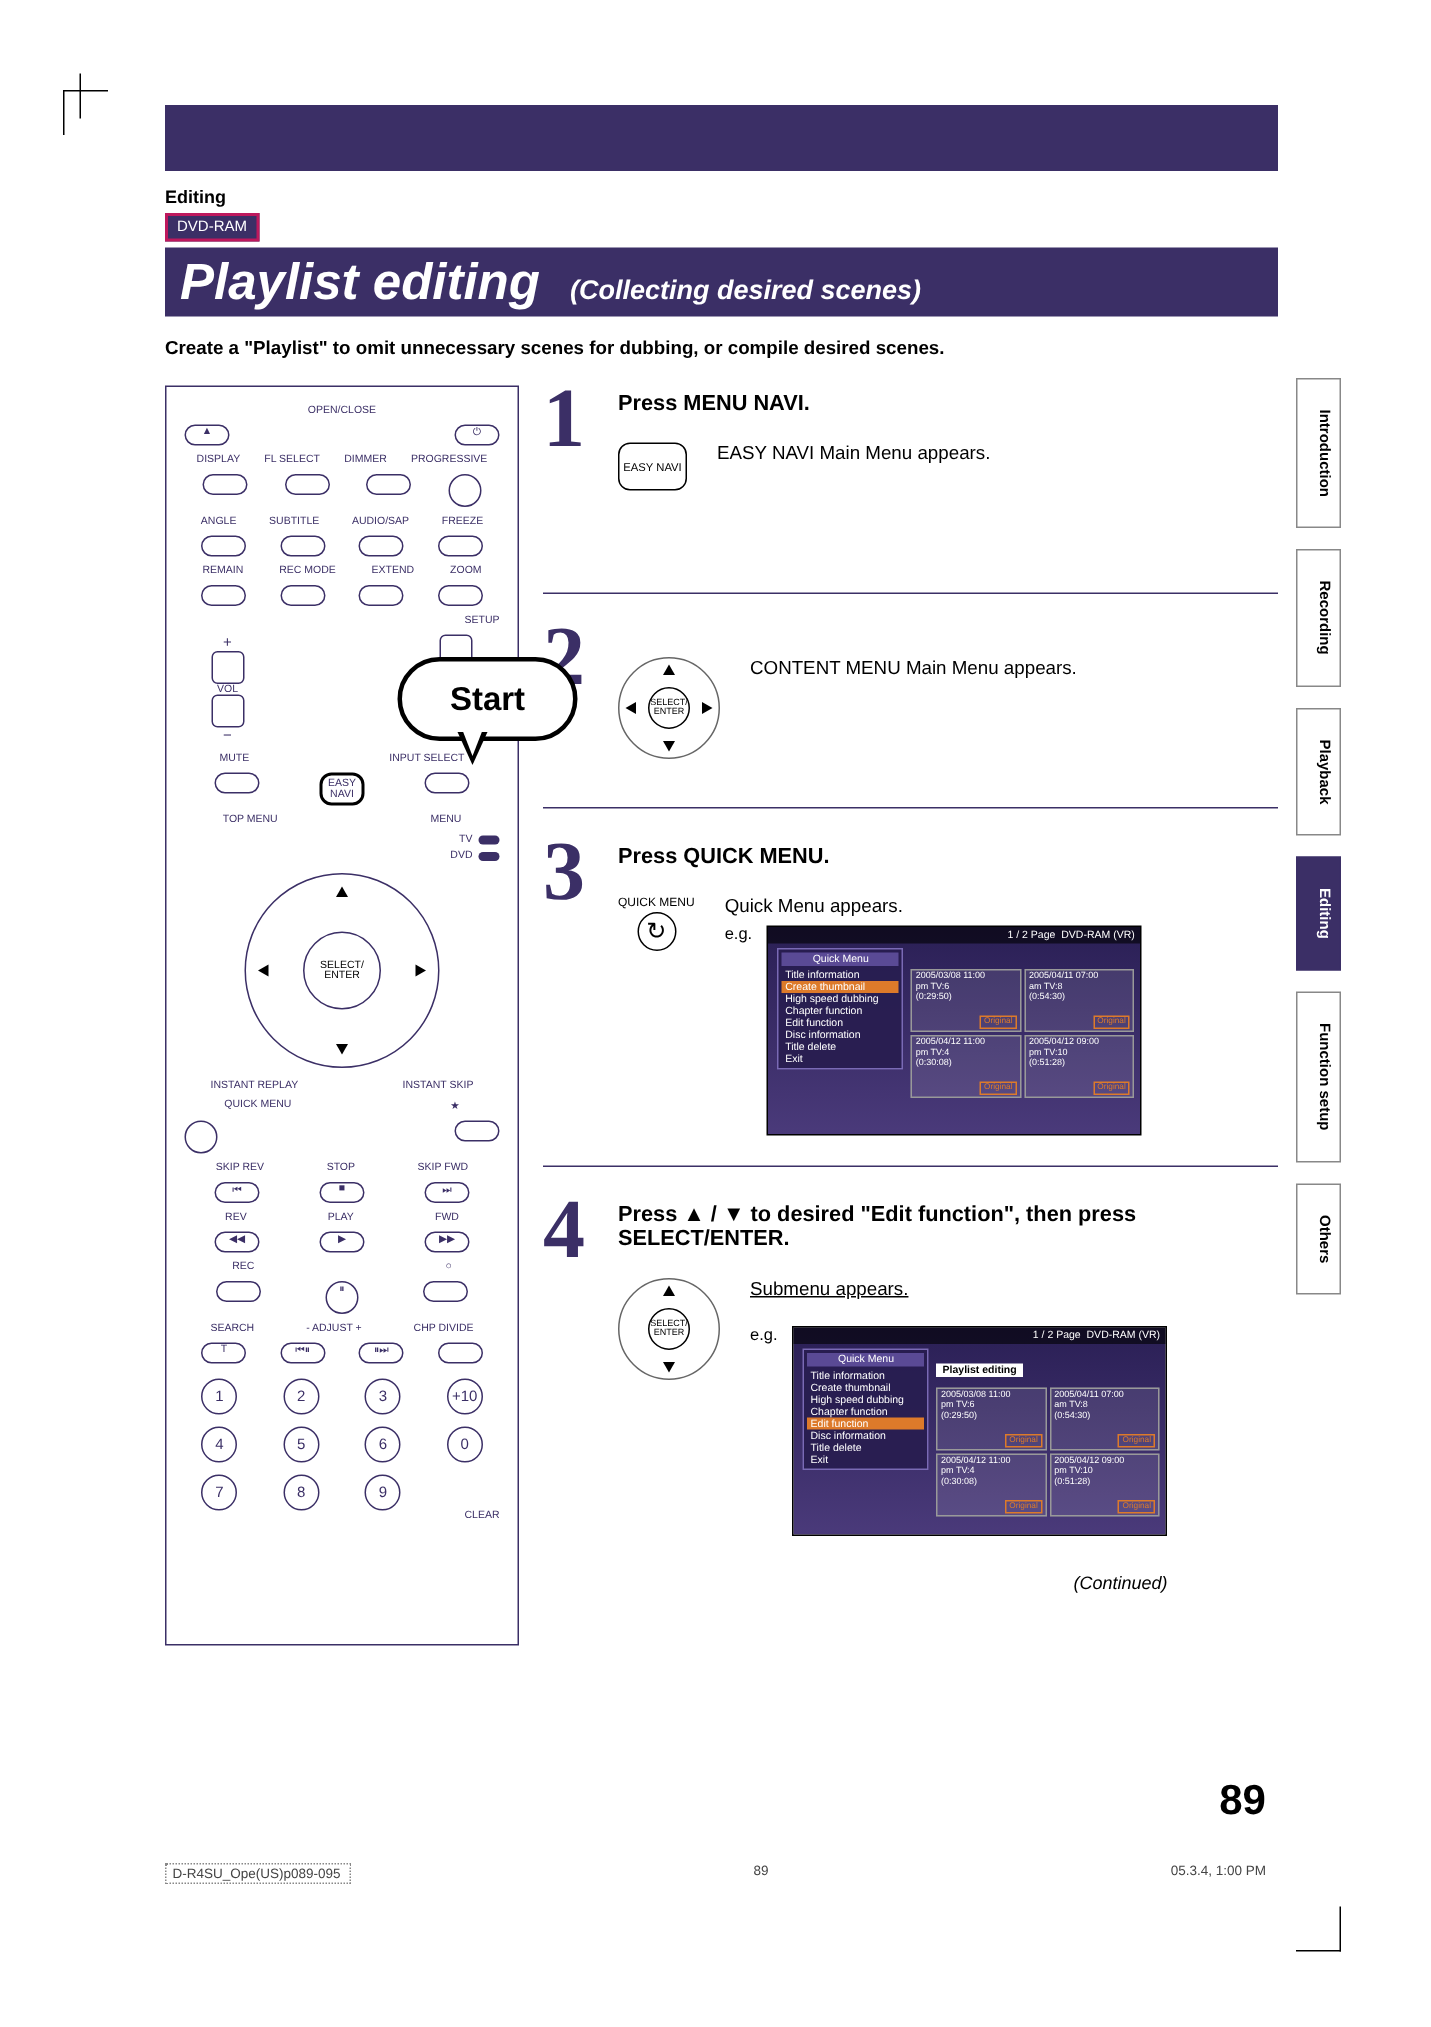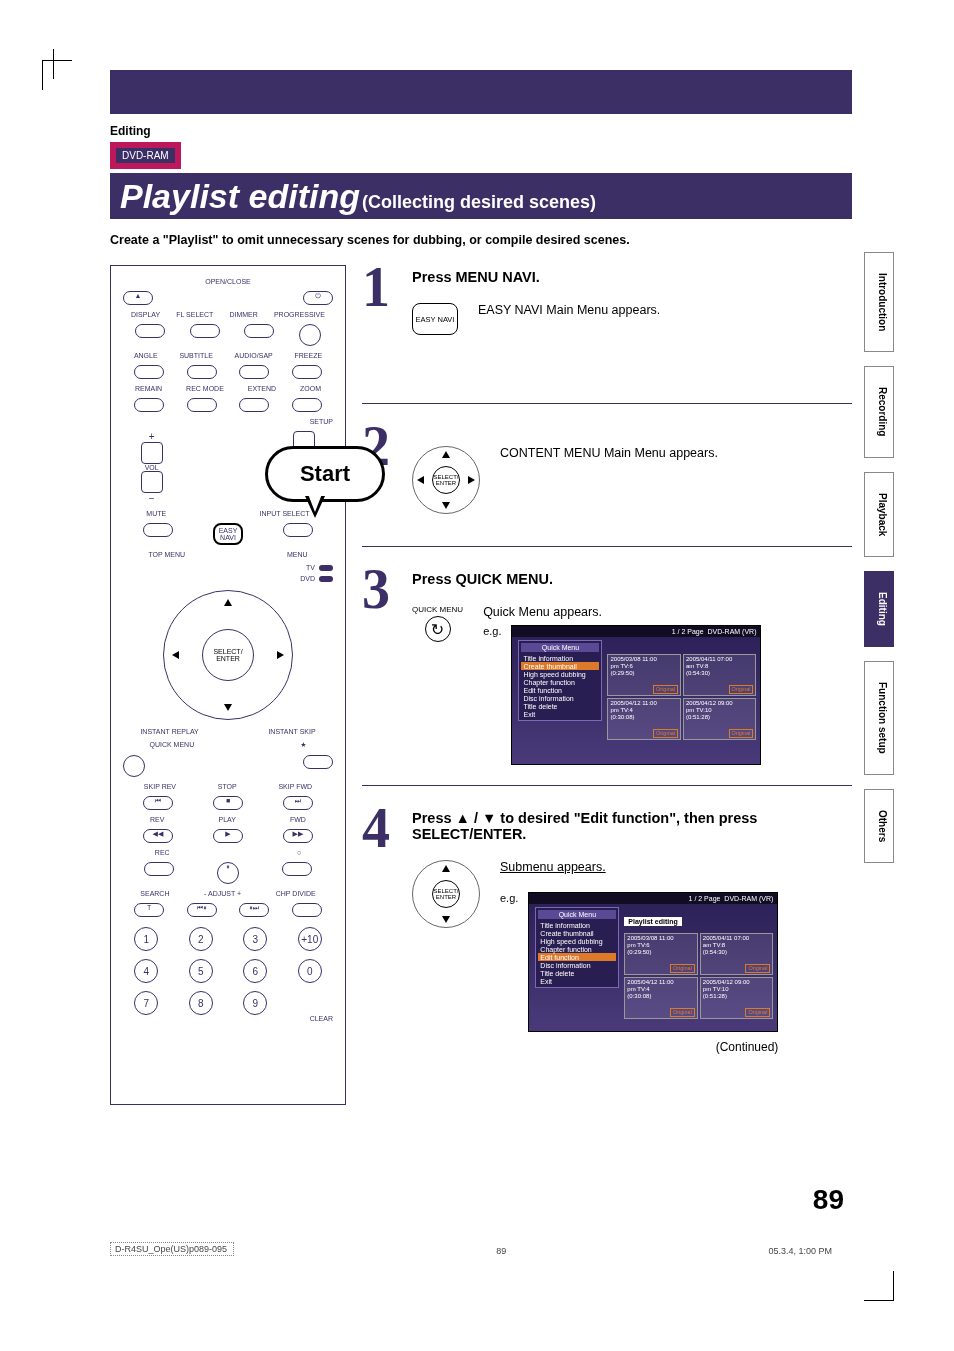--- a/index.html
+++ b/index.html
@@ -5,24 +5,24 @@
   * { box-sizing: border-box; margin: 0; padding: 0; }
   body { font-family: Arial, Helvetica, sans-serif; background: #fff; color: #000; }
   .page { width: 954px; height: 1351px; position: relative; margin: 0 auto; }
   .crop-tl, .crop-br { position: absolute; }
   .crop-tl { top: 60px; left: 42px; width: 30px; height: 30px; border-left: 1px solid #000; border-top: 1px solid #000; }
   .crop-tl::after { content:''; position:absolute; top:-12px; left:10px; width:1px; height:30px; background:#000;}
   .crop-br { bottom: 50px; right: 60px; width: 30px; height: 30px; border-right: 1px solid #000; border-bottom: 1px solid #000; }
   .content { position: absolute; top: 70px; left: 110px; width: 742px; }
   .purple-bar { height: 44px; background: #3b2f66; }
   .section-label { font-size: 12px; font-weight: bold; margin-top: 10px; }
-  .disc-type { display:inline-block; border:6px solid #be185d; background:#3b2f66; color:#fff; font-size:10px; padding:2px 6px; margin-top:4px; }
+  .disc-type { display:inline-block; border:2px solid #be185d; background:#3b2f66; color:#fff; font-size:10px; padding:2px 6px; margin-top:4px; }
   .title-band { height: 46px; background: #3b2f66; color:#fff; display:flex; align-items:baseline; padding: 4px 10px 0 10px; margin-top:4px; }
   .title-main { font-size: 34px; font-weight: bold; font-style: italic; }
-  .title-sub { font-size: 18px; font-weight: bold; margin-left: 2px; }
+  .title-sub { font-size: 18px; font-style: italic; font-weight: bold; margin-left: 20px; }
   .lead { font-size: 12.5px; font-weight: bold; margin: 14px 0 18px 0; }
   .layout { display:flex; gap: 16px; }
   .col-left { width: 236px; }
   .col-right { flex: 1; }
   .remote-box { border:1px solid #3b2f66; height: 840px; position:relative; padding: 12px; }
   .remote-row { display:flex; justify-content:space-around; font-size:7px; color:#3b2f66; text-align:center; margin-bottom:6px; }
   .rbtn { width: 30px; height: 14px; border:1px solid #3b2f66; border-radius: 8px; }
   .rbtn.circle { width:22px; height:22px; border-radius:50%; }
   .rbtn.sq { width:22px; height:22px; border-radius:4px; }
   .dpad { width:130px; height:130px; border:1px solid #3b2f66; border-radius:50%; margin: 8px auto; display:flex; align-items:center; justify-content:center; position:relative; background: linear-gradient(#fff,#fff); }
@@ -46,24 +46,24 @@
   .screen-img { width:250px; height:140px; border:1px solid #000; background: linear-gradient(#2a1f55,#4a3a7a); position:relative; color:#fff; font-size:7px; }
   .screen-hdr { background:rgba(0,0,0,0.6); padding:2px 4px; display:flex; justify-content:space-between; }
   .screen-menu { position:absolute; top:14px; left:6px; width:84px; background:rgba(40,30,80,0.95); border:1px solid #7a6ab5; padding:2px; }
   .screen-menu .hdr { background:#5a4a95; text-align:center; padding:1px 0; margin-bottom:2px; }
   .screen-menu div { padding:0.5px 2px; }
   .screen-menu .hl { background:#dd7a2a; }
   .screen-submenu { position:absolute; top:24px; left:95px; background:#fff; color:#000; padding:1px 4px; font-weight:bold; }
   .screen-thumbs { position:absolute; top:28px; left:95px; right:4px; display:grid; grid-template-columns:1fr 1fr; gap:2px; }
   .thumb { background:rgba(255,255,255,0.1); border:1px solid #999; height:42px; padding:1px 2px; font-size:6px; line-height:1.2; position:relative;}
   .thumb .orig { position:absolute; bottom:1px; right:2px; border:1px solid #dd7a2a; color:#dd7a2a; padding:0 2px; font-size:5.5px;}
-  .continued { text-align:right; font-size:12px; margin-top:8px; }
+  .continued { text-align:right; font-size:12px; margin-top:24px;font-style:italic; }
   .divider { border:0; border-top:1px solid #3b2f66; margin: 20px 0; }
   .page-num { position:absolute; right:110px; top:1184px; font-size:28px; font-weight:bold; }
-  .footer { position:absolute; bottom:95px; left:110px; right:122px; display:flex; justify-content:space-between; font-size:9px; color:#444;align-items:flex-end;}
+  .footer { position:absolute; bottom:95px; left:110px; right:110px; display:flex; justify-content:space-between; font-size:9px; color:#444;}
   .footer span:first-child { border:1px dotted #888; padding:1px 6px 1px 4px; }
   .tabs { position:absolute; top:252px; right:60px; width:30px; display:flex; flex-direction:column; gap:14px; }
   .tab { border:1px solid #888; writing-mode: vertical-rl; font-size:10px; font-weight:bold; padding:20px 5px; text-align:center; }
   .tab.active { background:#3b2f66; color:#fff; border-color:#3b2f66;}
   .eg { font-size:11px; }
   .qm-label { font-size:8px; text-align:center; margin-bottom:2px;}
   .qm-circle { width:26px; height:26px; border:1px solid #000; border-radius:50%; margin:0 auto; display:flex; align-items:center; justify-content:center;}
   .tri { display:inline-block; width:0; height:0; }
   .tri.up { border-left:4px solid transparent; border-right:4px solid transparent; border-bottom:7px solid #000;}
   .tri.dn { border-left:4px solid transparent; border-right:4px solid transparent; border-top:7px solid #000;}

